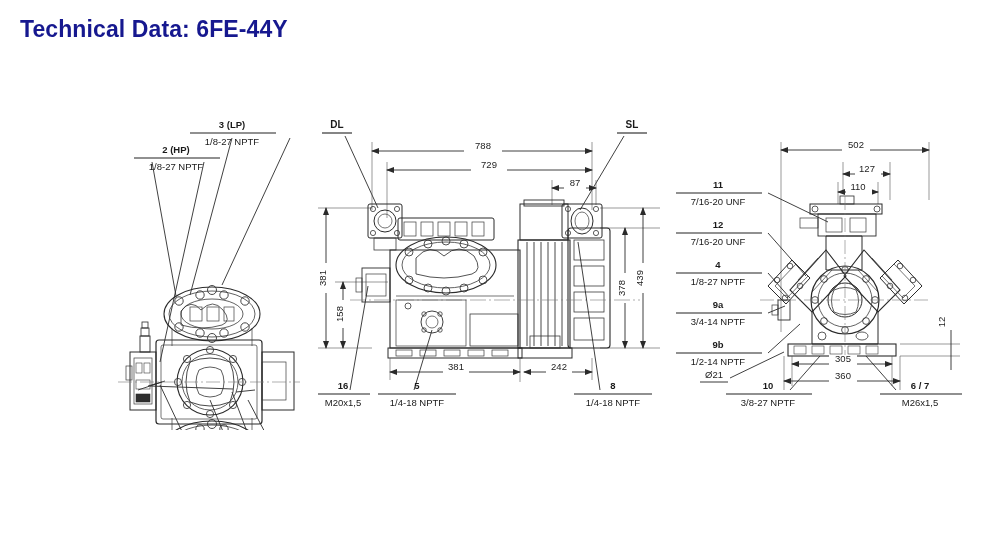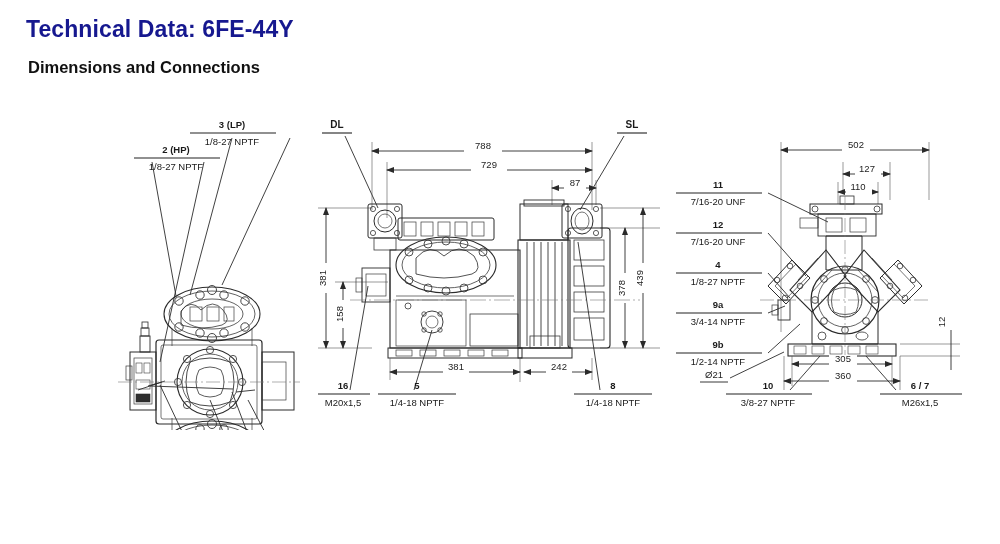--- a/index.html
+++ b/index.html
@@ -17,21 +17,21 @@
     position: relative;
   }
   #page {
     position: relative;
     width: 1000px;
     height: 544px;
     background: #ffffff;
   }
   .page-title {
     position: absolute;
-    left: 26px;
+    left: 20px;
     top: 16px;
     font-size: 23px;
     font-weight: bold;
     color: #16188f;
     letter-spacing: 0.1px;
     white-space: nowrap;
   }
   .page-subtitle {
     position: absolute;
     left: 28px;
@@ -75,21 +75,20 @@
     font-weight: bold;
     text-anchor: middle;
   }
 </style>
 </head>
 <body>
 
 <div id="page">
 
   <div class="page-title" style="color: rgb(22, 24, 143);">Technical Data: 6FE-44Y</div>
-  <div class="page-subtitle">Dimensions and Connections</div>
 
   <div id="drawing-area">
     <svg class="dwg" width="1000" height="330" viewBox="0 0 1000 330">
       <defs>
         <marker id="ah" markerWidth="8" markerHeight="6" refX="7" refY="3" orient="auto" markerUnits="userSpaceOnUse">
           <path d="M0,0 L8,3 L0,6 z" fill="#2a2a2a"></path>
         </marker>
         <marker id="ahr" markerWidth="8" markerHeight="6" refX="1" refY="3" orient="auto" markerUnits="userSpaceOnUse">
           <path d="M8,0 L0,3 L8,6 z" fill="#2a2a2a"></path>
         </marker>

